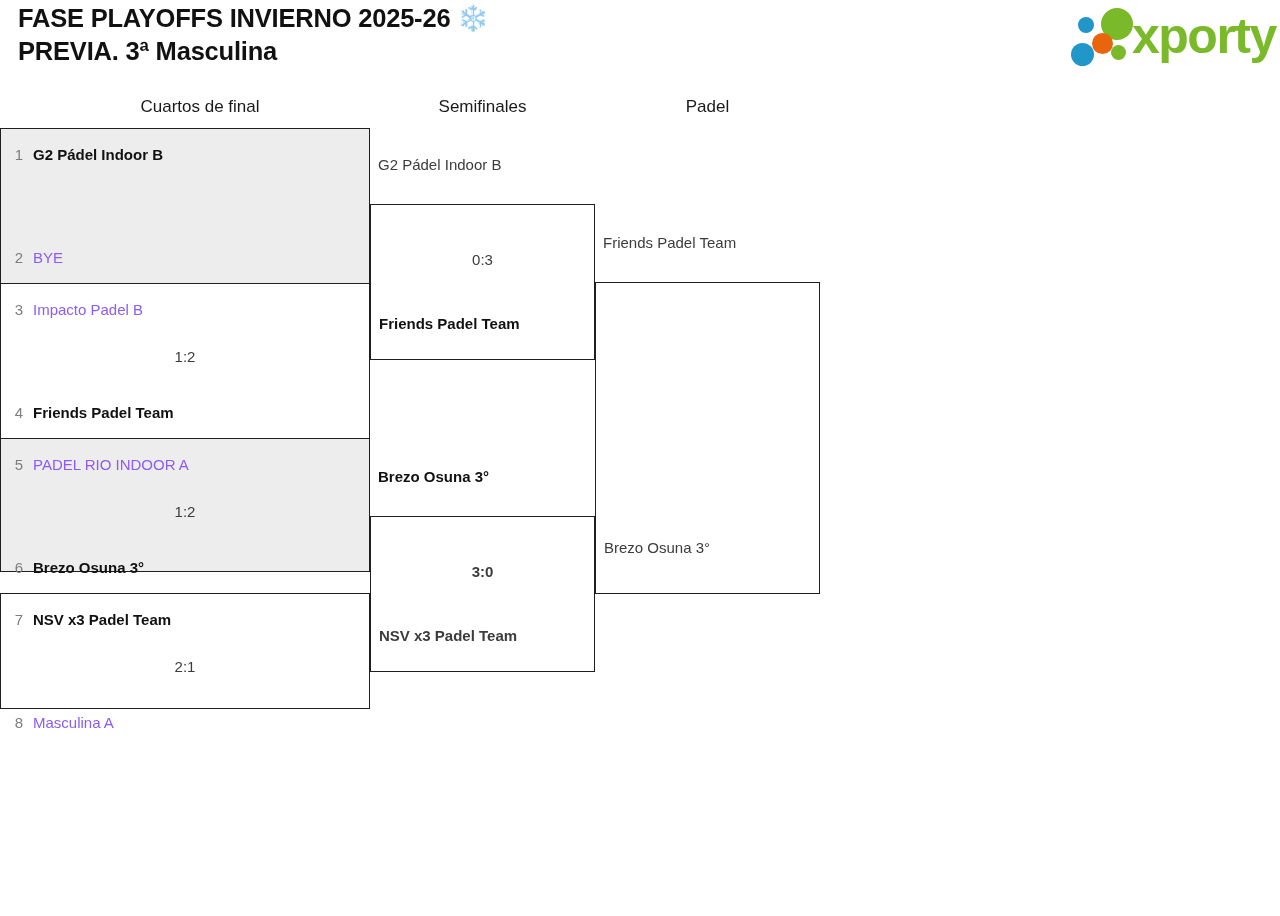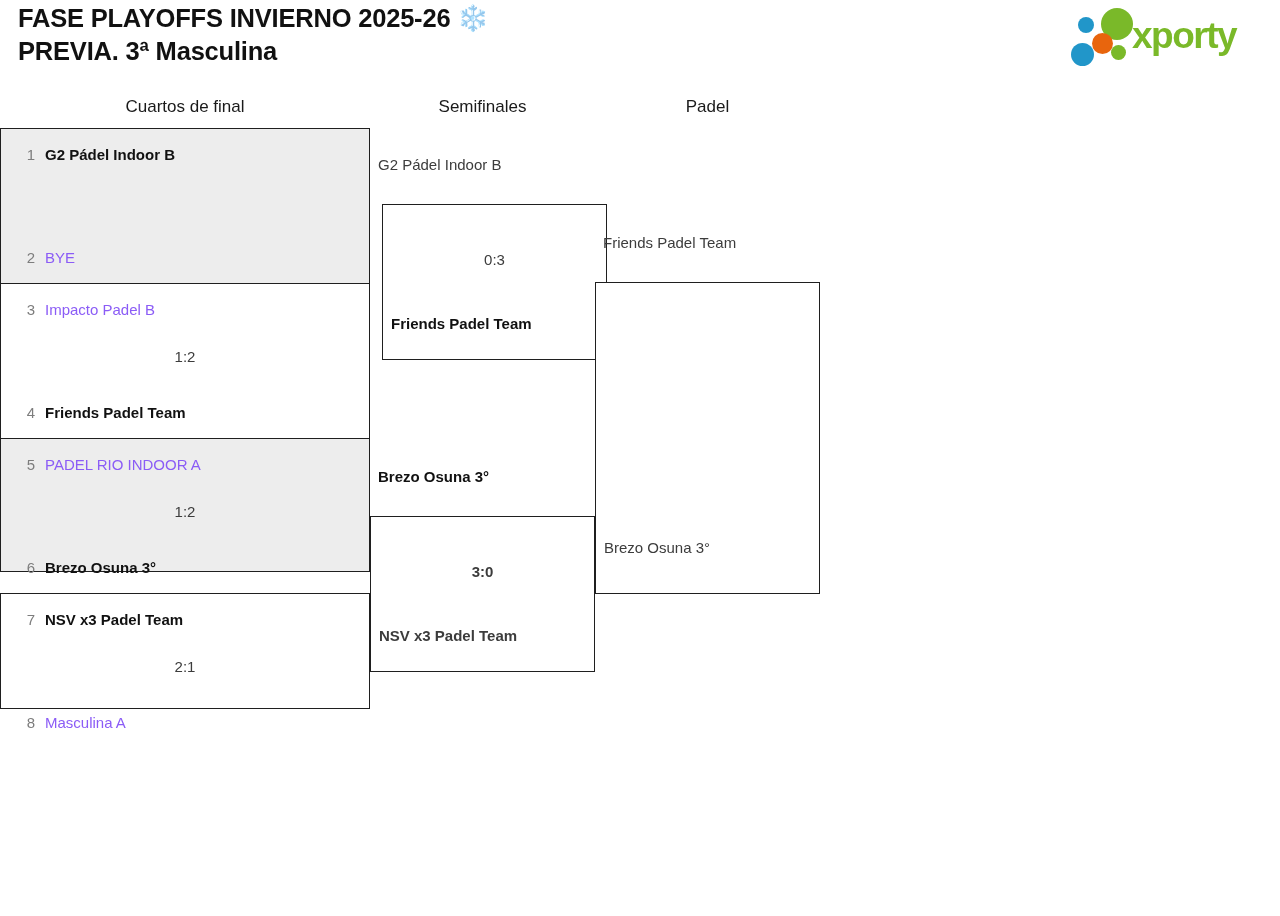--- a/index.html
+++ b/index.html
@@ -56,21 +56,21 @@
   }
   .dot-blue-top   { left: 12px; top: 12px;  width: 16px; height: 16px; background: #2196c9; }
   .dot-orange     { left: 26px; top: 28px;  width: 21px; height: 21px; background: #e8650d; }
   .dot-blue-bot   { left: 5px;  top: 38px;  width: 23px; height: 23px; background: #2196c9; }
   .dot-green-big  { left: 35px; top: 3px;   width: 32px; height: 32px; background: #7ab929; }
   .dot-green-sm   { left: 45px; top: 40px;  width: 15px; height: 15px; background: #7ab929; }
   #logo-word {
     position: absolute;
     left: 66px;
     top: 0px;
-    font-size: 37px;
+    font-size: 50px;
     line-height: 62px;
     font-weight: 700;
     color: #7ab929;
     letter-spacing: -1.5px;
   }
 
   
   #bracket {
     position: absolute;
     left: 0;
@@ -79,21 +79,21 @@
     height: 680px;
   }
   .round-header {
     position: absolute;
     font-size: 17px;
     font-weight: 400;
     color: #1a1a1a;
     text-align: center;
     top: 7px;
   }
-  #hdr-qf { left: 0px;   width: 370px; }
+  #hdr-qf { left: 0px;   width: 370px; padding-left: 15px; }
   #hdr-sf { left: 370px; width: 225px; }
   #hdr-f  { left: 595px; width: 225px; }
 
   
   .match {
     position: absolute;
     box-sizing: border-box;
     border: 1px solid #1f1f1f;
     background: #ffffff;
   }
@@ -117,21 +117,21 @@
     font-size: 15px;
   }
   .team .tname {
     display: inline-block;
     margin-left: 10px;
     color: #8b5cf6;
   }
   .team.winner .tname { font-weight: 700; color: #111111; }
 
   
-  .qf .team { padding-left: 12px; }
+  .qf .team { padding-left: 0px; }
   .qf .team.top    { top: 17px; }
   .qf .team.bottom { top: 120px; }
 
   .score {
     position: absolute;
     left: 0;
     width: 100%;
     text-align: center;
     font-size: 15px;
     line-height: 18px;
@@ -233,21 +233,21 @@
     <div class="team top winner">
       <span class="seed">7</span><span class="tname">NSV x3 Padel Team</span>
     </div>
     <div class="score">2:1</div>
     <div class="team bottom">
       <span class="seed">8</span><span class="tname">Masculina A</span>
     </div>
   </div>
 
   <div class="round-label" style="left:370px; top:66px;">G2 Pádel Indoor B</div>
-  <div class="match sf" style="left:382px; top:114px; width:225px; height:156px;">
+  <div class="match sf" style="left:370px; top:114px; width:225px; height:156px;">
     <div class="score">0:3</div>
     <div class="inner-label winner">Friends Padel Team</div>
   </div>
 
   <div class="round-label winner" style="left:370px; top:378px;">Brezo Osuna 3°</div>
   <div class="match sf" style="left:370px; top:426px; width:225px; height:156px;font-weight:bold;">
     <div class="score">3:0</div>
     <div class="inner-label">NSV x3 Padel Team</div>
   </div>
 

